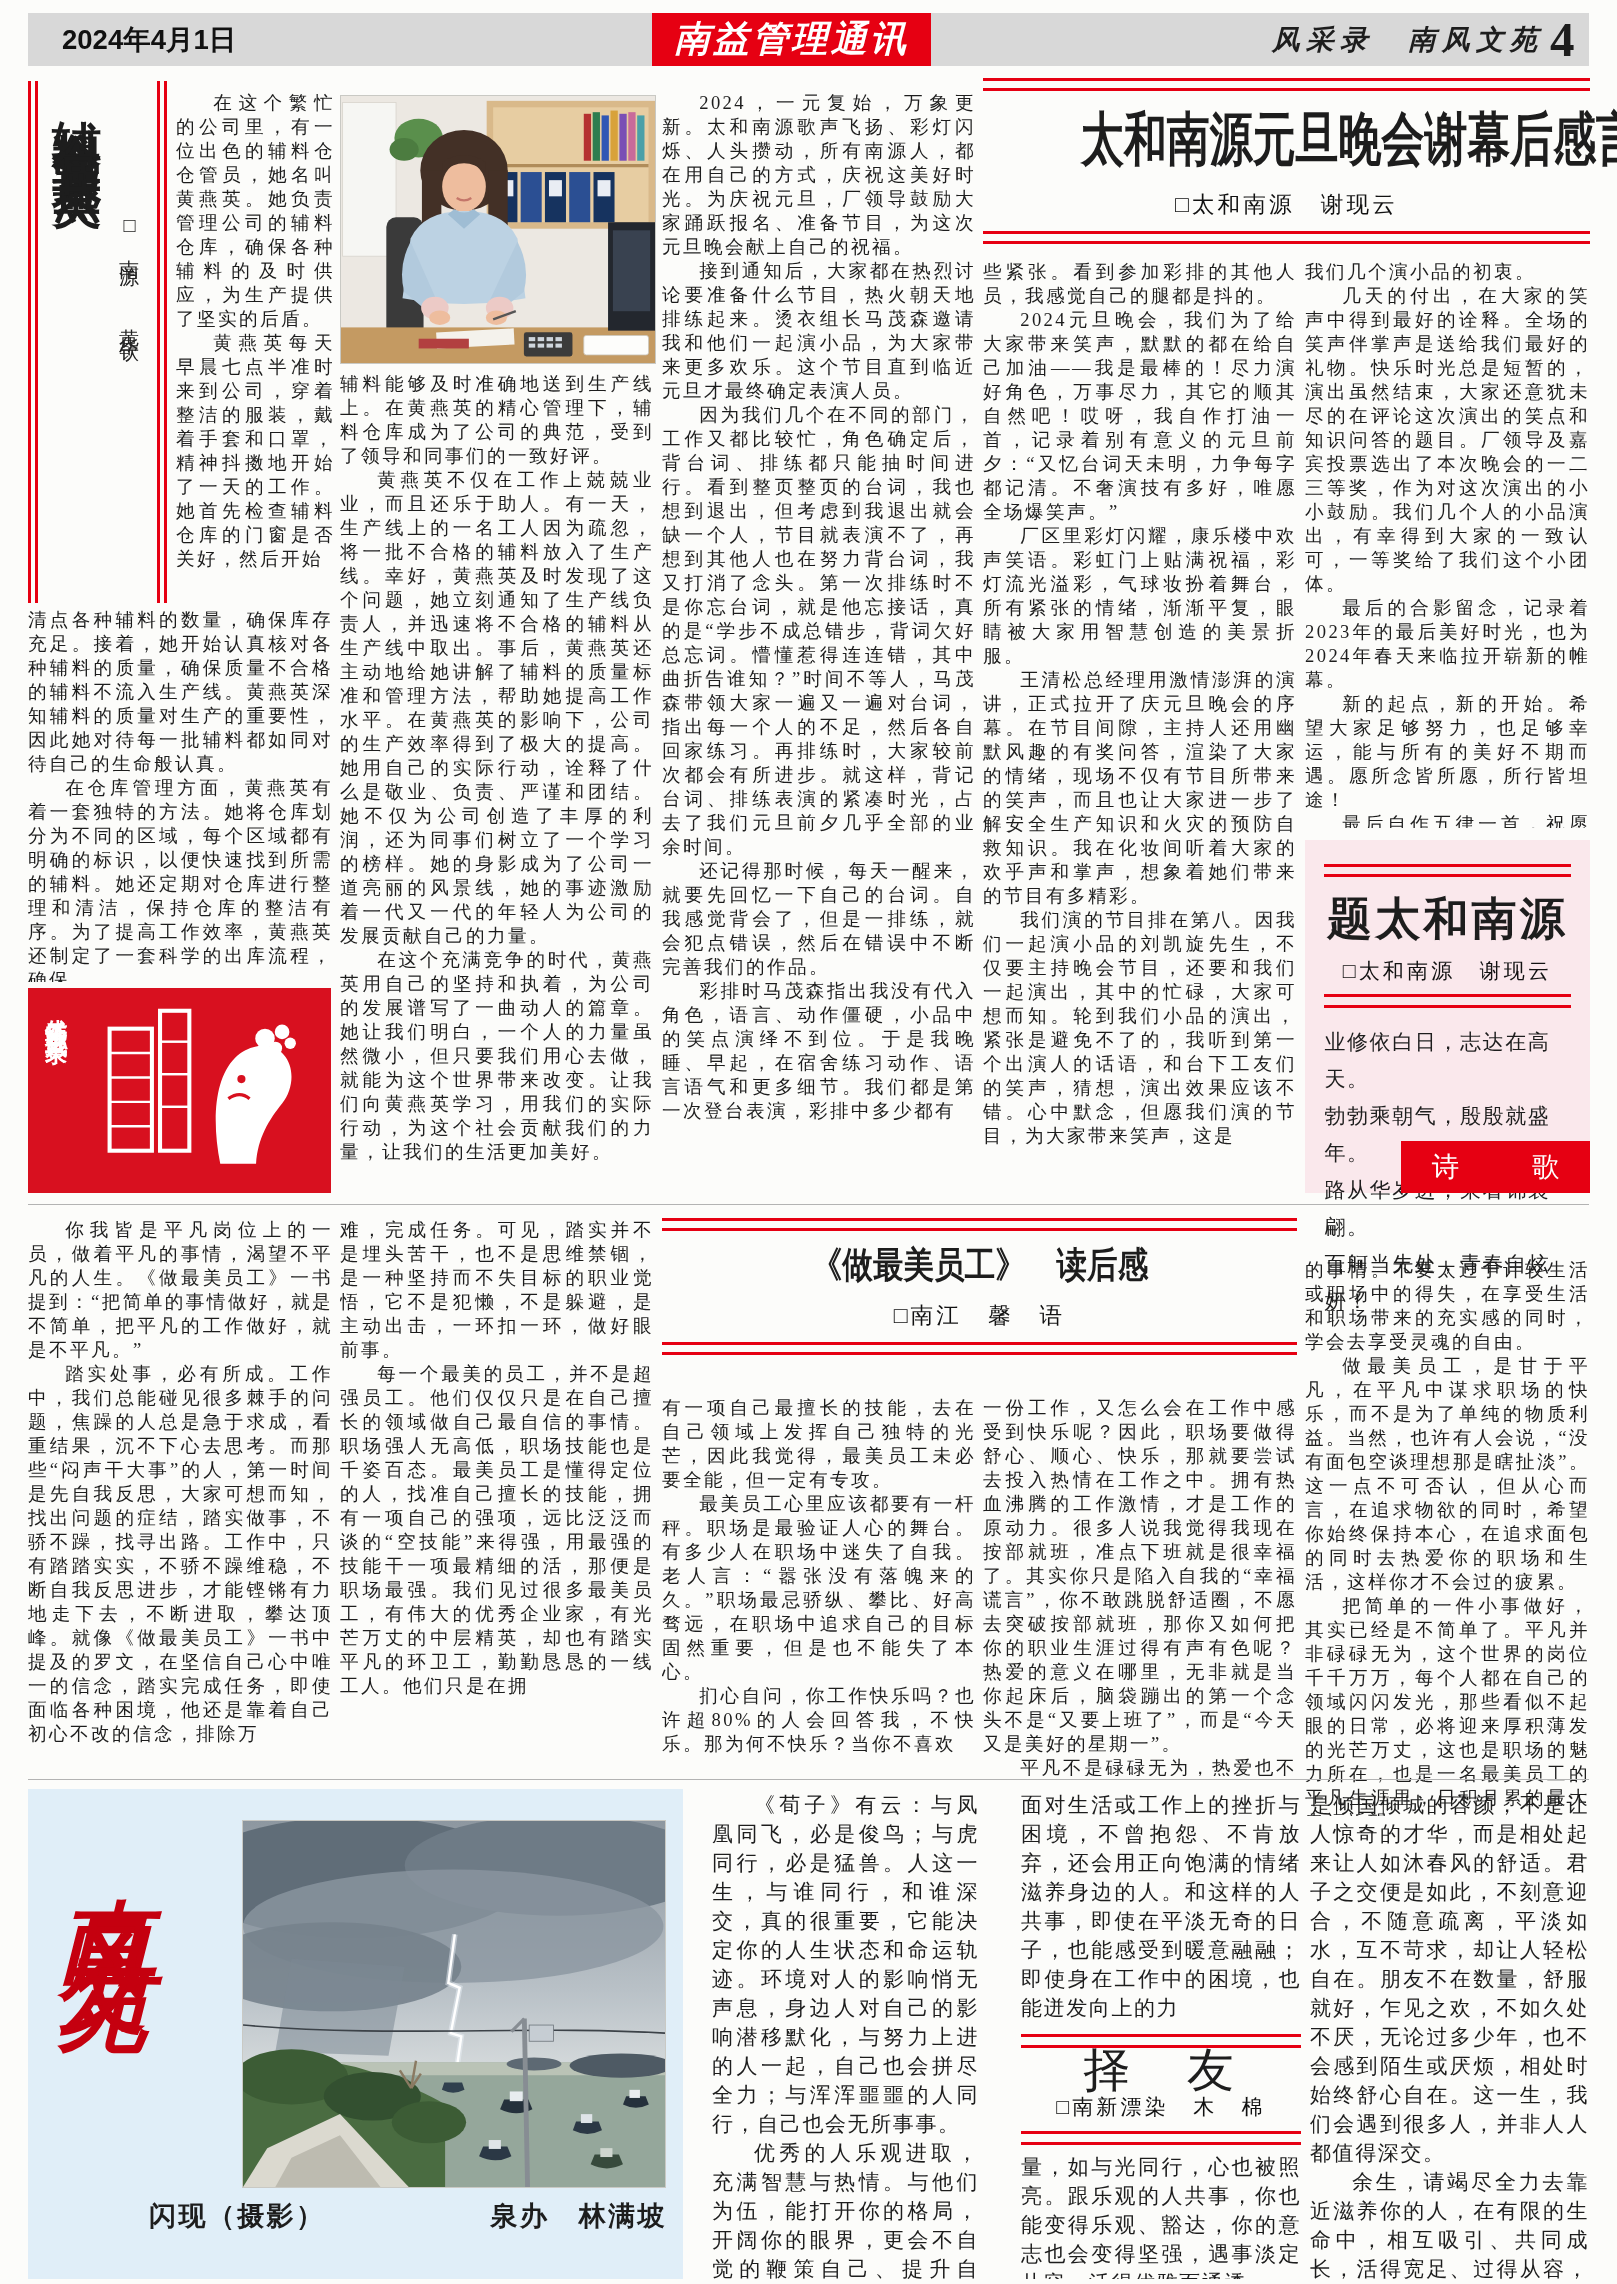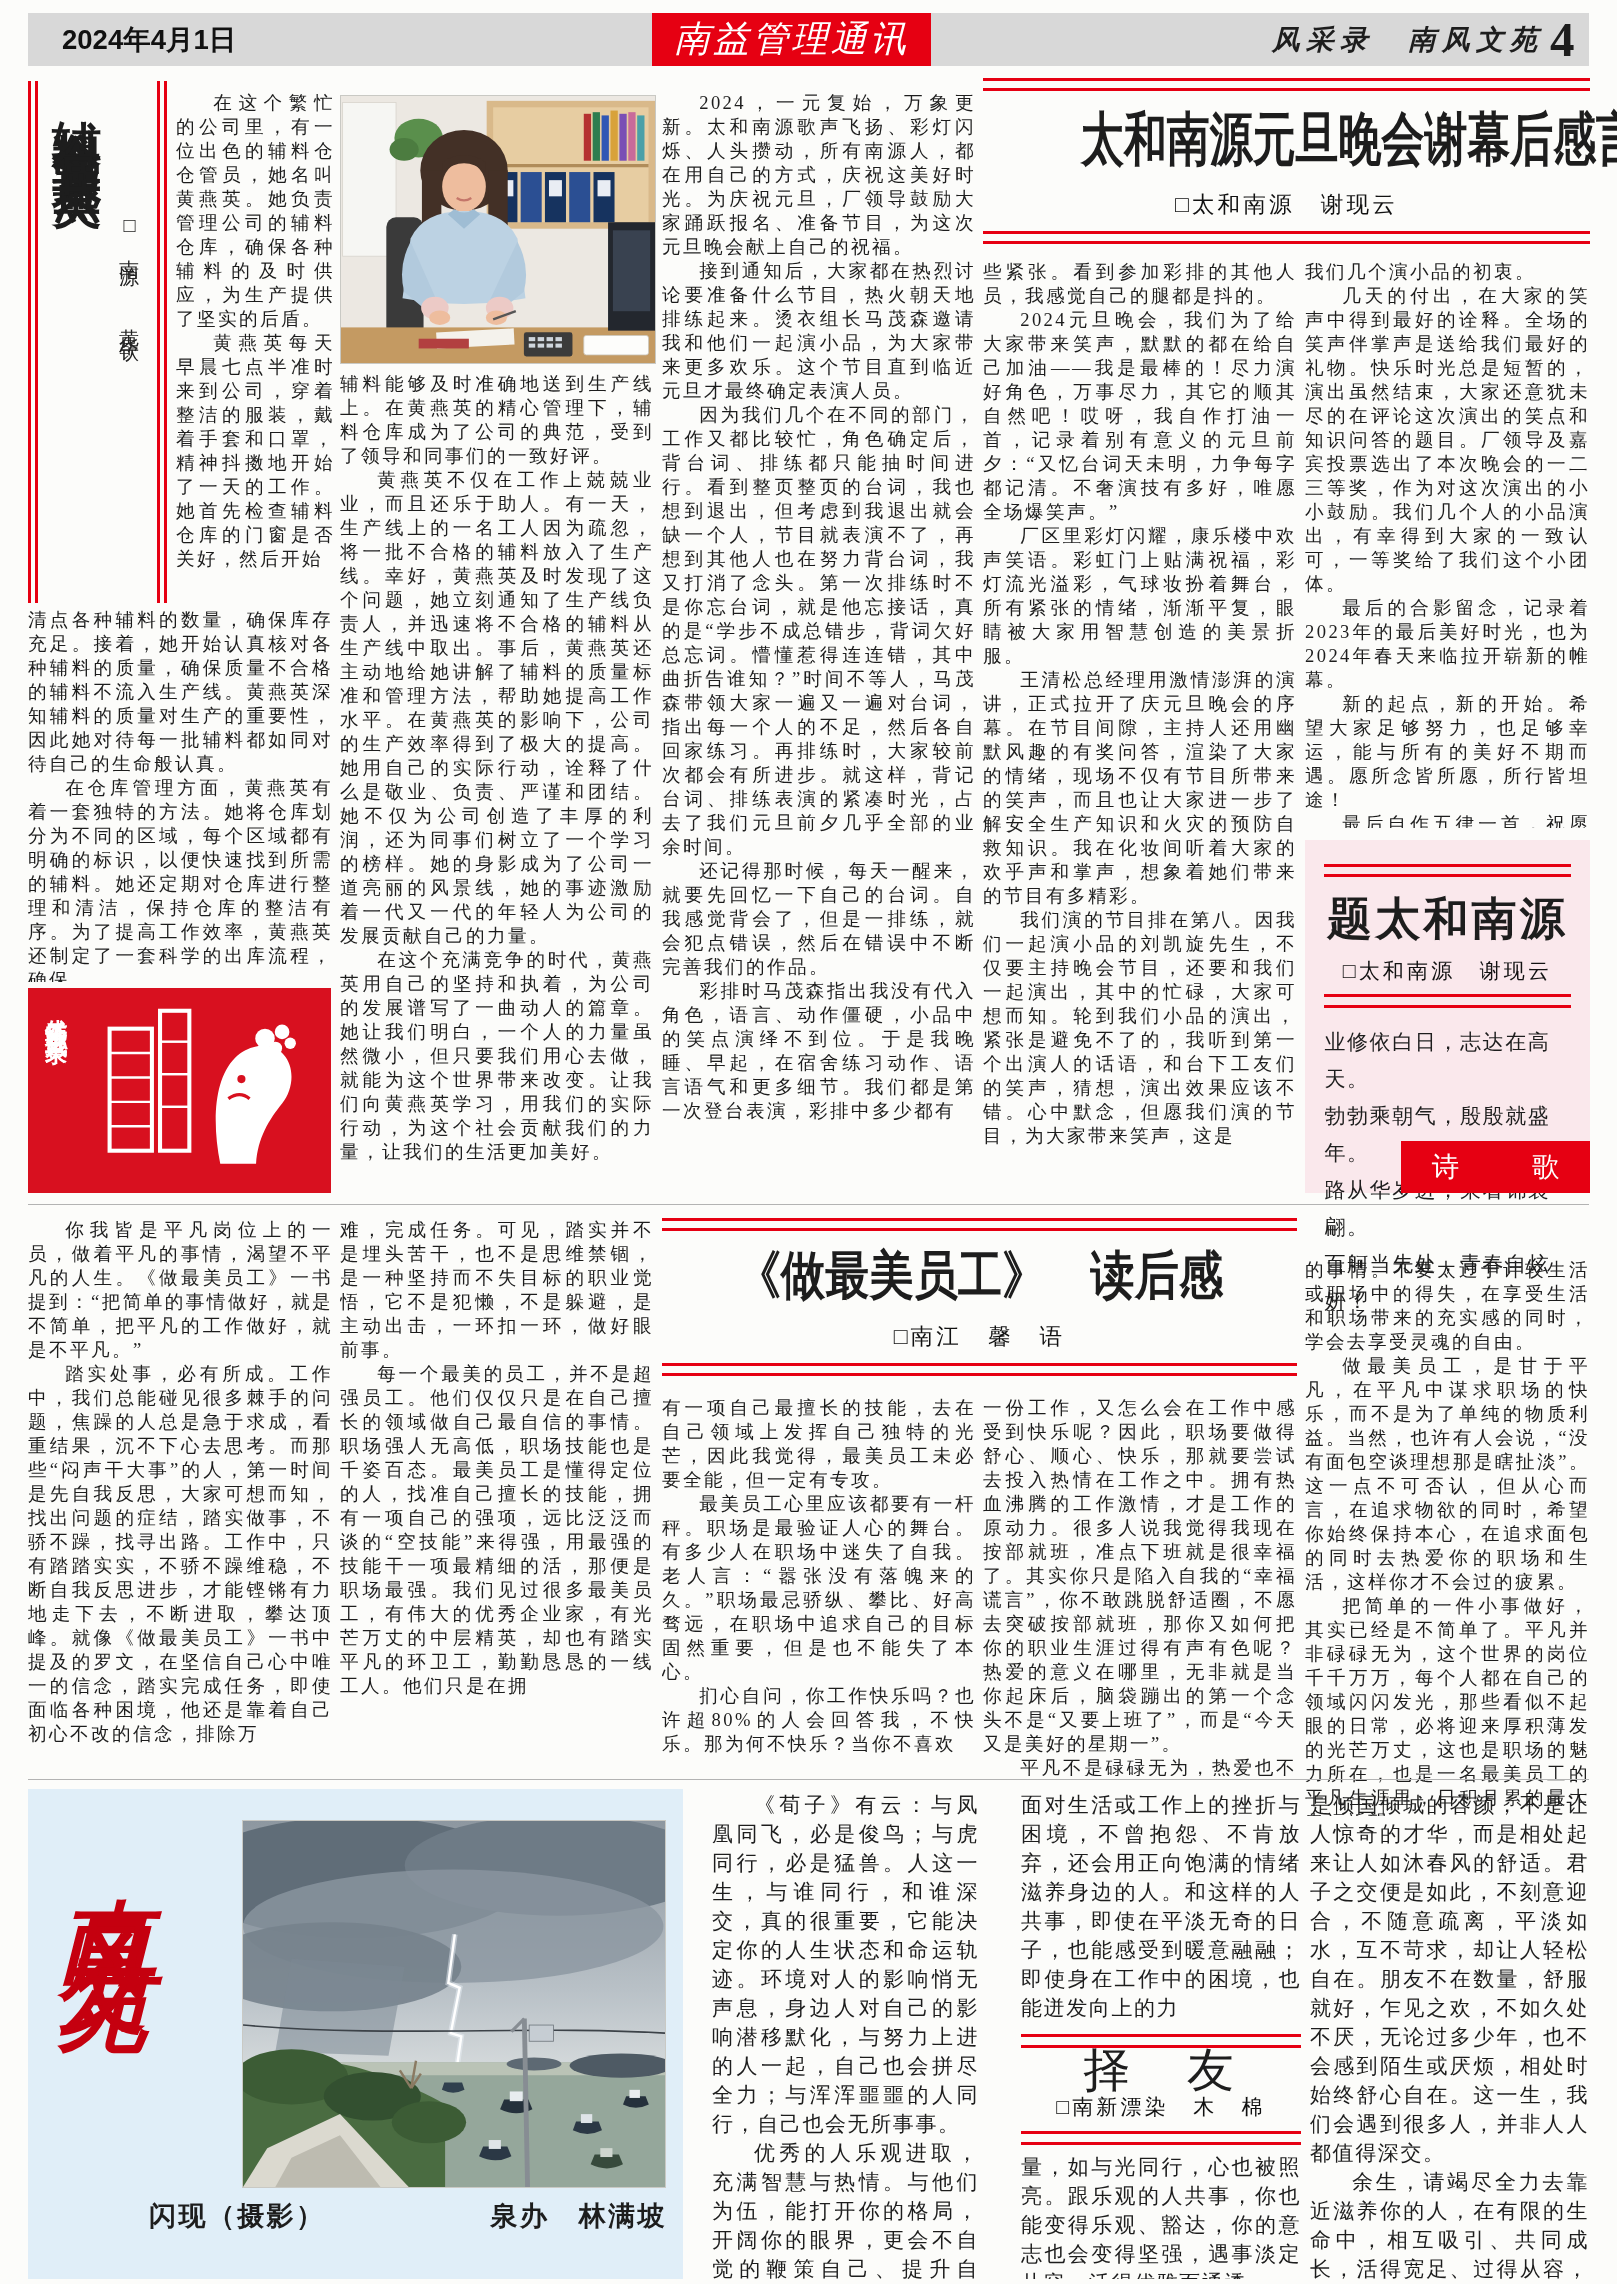--- a/index.html
+++ b/index.html
@@ -7,21 +7,21 @@
     position:relative; width:1618px; height:2284px; margin:0 auto;
     background:#fcfcfa; overflow:hidden;
     font-family:"Liberation Serif","DejaVu Serif",serif; color:#1d1d1d;
   }
   
   .header-bar { position:absolute; left:28px; top:13px; width:1561px; height:53px; background:#d8d8d8; }
   .header-date { position:absolute; left:34px; top:50%; transform:translateY(-50%);
     font-family:"Liberation Sans","DejaVu Sans",sans-serif; font-weight:bold; font-size:27.5px; color:#111; }
   .masthead { position:absolute; left:624px; top:0; width:279px; height:53px; background:#e60012;
     display:flex; align-items:center; justify-content:center; }
-  .masthead span { color:#fff; font-size:36px; font-weight:normal; font-style:italic; letter-spacing:3.2px; }
+  .masthead span { color:#fff; font-size:36px; font-weight:bold; font-style:italic; letter-spacing:3.2px; }
   .header-right { position:absolute; right:14.6px; top:0; height:53px; display:flex; align-items:center; gap:6px; }
   .section-title { font-size:27.5px; font-weight:bold; font-style:italic; letter-spacing:6.5px; }
   .page-number { font-size:49px; font-weight:bold; line-height:1; }
 
   
   .col { position:absolute; overflow:hidden; font-size:18.6px; line-height:24px; letter-spacing:2.4px;
          text-align:justify; text-justify:inter-character; }
   .col p.para { margin:0; text-indent:2em; }
   .col p.para.cont { text-indent:0; }
   .bcol { font-size:21px; line-height:29px; letter-spacing:1.6px; }
@@ -249,21 +249,21 @@
       <p class="para">你我皆是平凡岗位上的一员，做着平凡的事情，渴望不平凡的人生。《做最美员工》一书提到：“把简单的事情做好，就是不简单，把平凡的工作做好，就是不平凡。”</p>
       <p class="para">踏实处事，必有所成。工作中，我们总能碰见很多棘手的问题，焦躁的人总是急于求成，看重结果，沉不下心去思考。而那些“闷声干大事”的人，第一时间是先自我反思，大家可想而知，找出问题的症结，踏实做事，不骄不躁，找寻出路。工作中，只有踏踏实实，不骄不躁维稳，不断自我反思进步，才能铿锵有力地走下去，不断进取，攀达顶峰。就像《做最美员工》一书中提及的罗文，在坚信自己心中唯一的信念，踏实完成任务，即使面临各种困境，他还是靠着自己初心不改的信念，排除万</p>
     </div>
   <div class="col" style="left:340px; top:1218px; width:314px; height:558px;">
       <p class="para cont">难，完成任务。可见，踏实并不是埋头苦干，也不是思维禁锢，是一种坚持而不失目标的职业觉悟，它不是犯懒，不是躲避，是主动出击，一环扣一环，做好眼前事。</p>
       <p class="para">每一个最美的员工，并不是超强员工。他们仅仅只是在自己擅长的领域做自己最自信的事情。职场强人无高低，职场技能也是千姿百态。最美员工是懂得定位的人，找准自己擅长的技能，拥有一项自己的强项，远比泛泛而谈的“空技能”来得强，用最强的技能干一项最精细的活，那便是职场最强。我们见过很多最美员工，有伟大的优秀企业家，有光芒万丈的中层精英，却也有踏实平凡的环卫工，勤勤恳恳的一线工人。他们只是在拥</p>
     </div>
 
   <div class="title-block" style="left:662px; top:1218px; width:635px;">
     <div class="rule2"></div>
-    <h1 style="font-size:52px;">
+    <h1 style="font-size:36px;">
       <span class="squeeze" style="transform:scaleX(0.85);">《做最美员工》　读后感</span>
     </h1>
     <div class="byline">□南江　馨　语</div>
     <div class="rule2"></div>
   </div>
   <div class="col" style="left:662px; top:1396px; width:314px; height:380px;">
       <p class="para cont">有一项自己最擅长的技能，去在自己领域上发挥自己独特的光芒，因此我觉得，最美员工未必要全能，但一定有专攻。</p>
       <p class="para">最美员工心里应该都要有一杆秤。职场是最验证人心的舞台。有多少人在职场中迷失了自我。老人言：“嚣张没有落魄来的久。”职场最忌骄纵、攀比、好高骛远，在职场中追求自己的目标固然重要，但是也不能失了本心。</p>
       <p class="para">扪心自问，你工作快乐吗？也许超80%的人会回答我，不快乐。那为何不快乐？当你不喜欢</p>
     </div>

